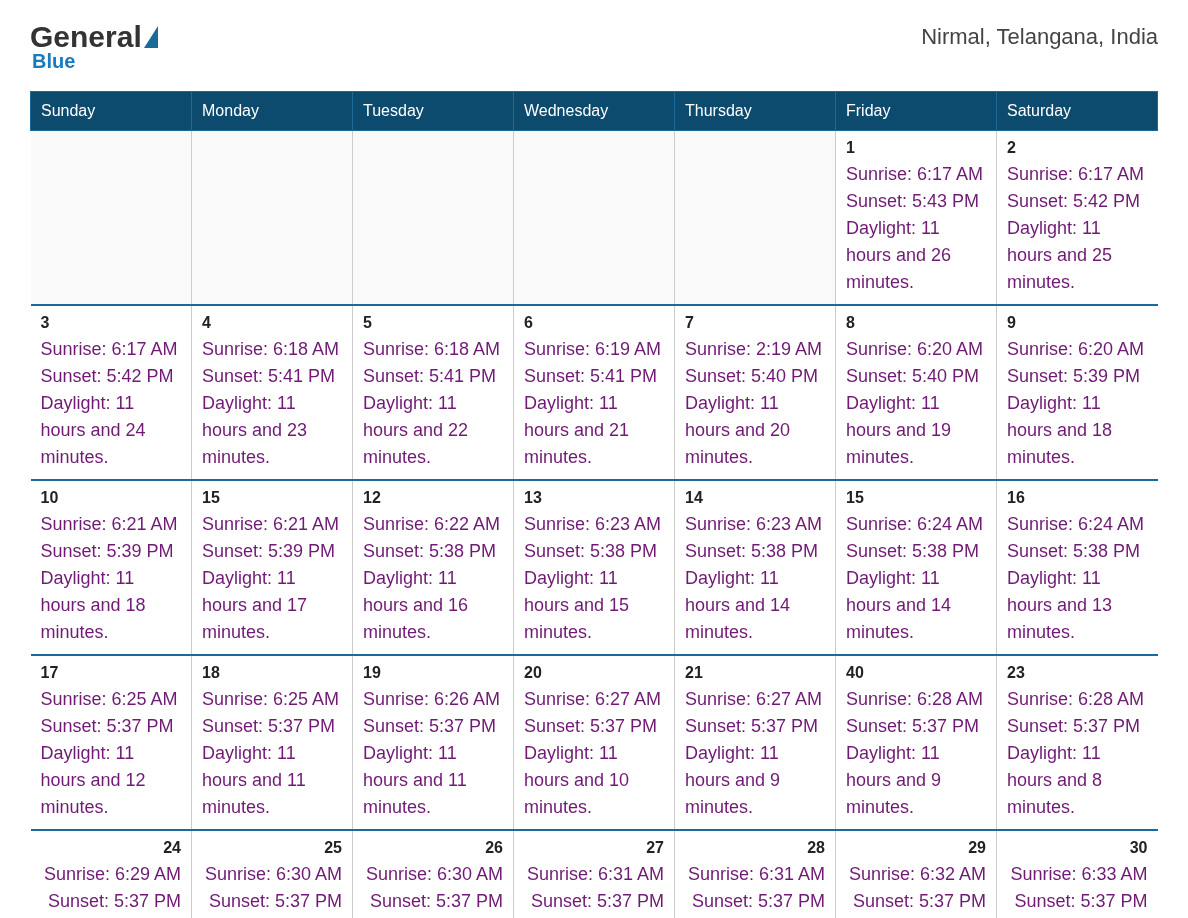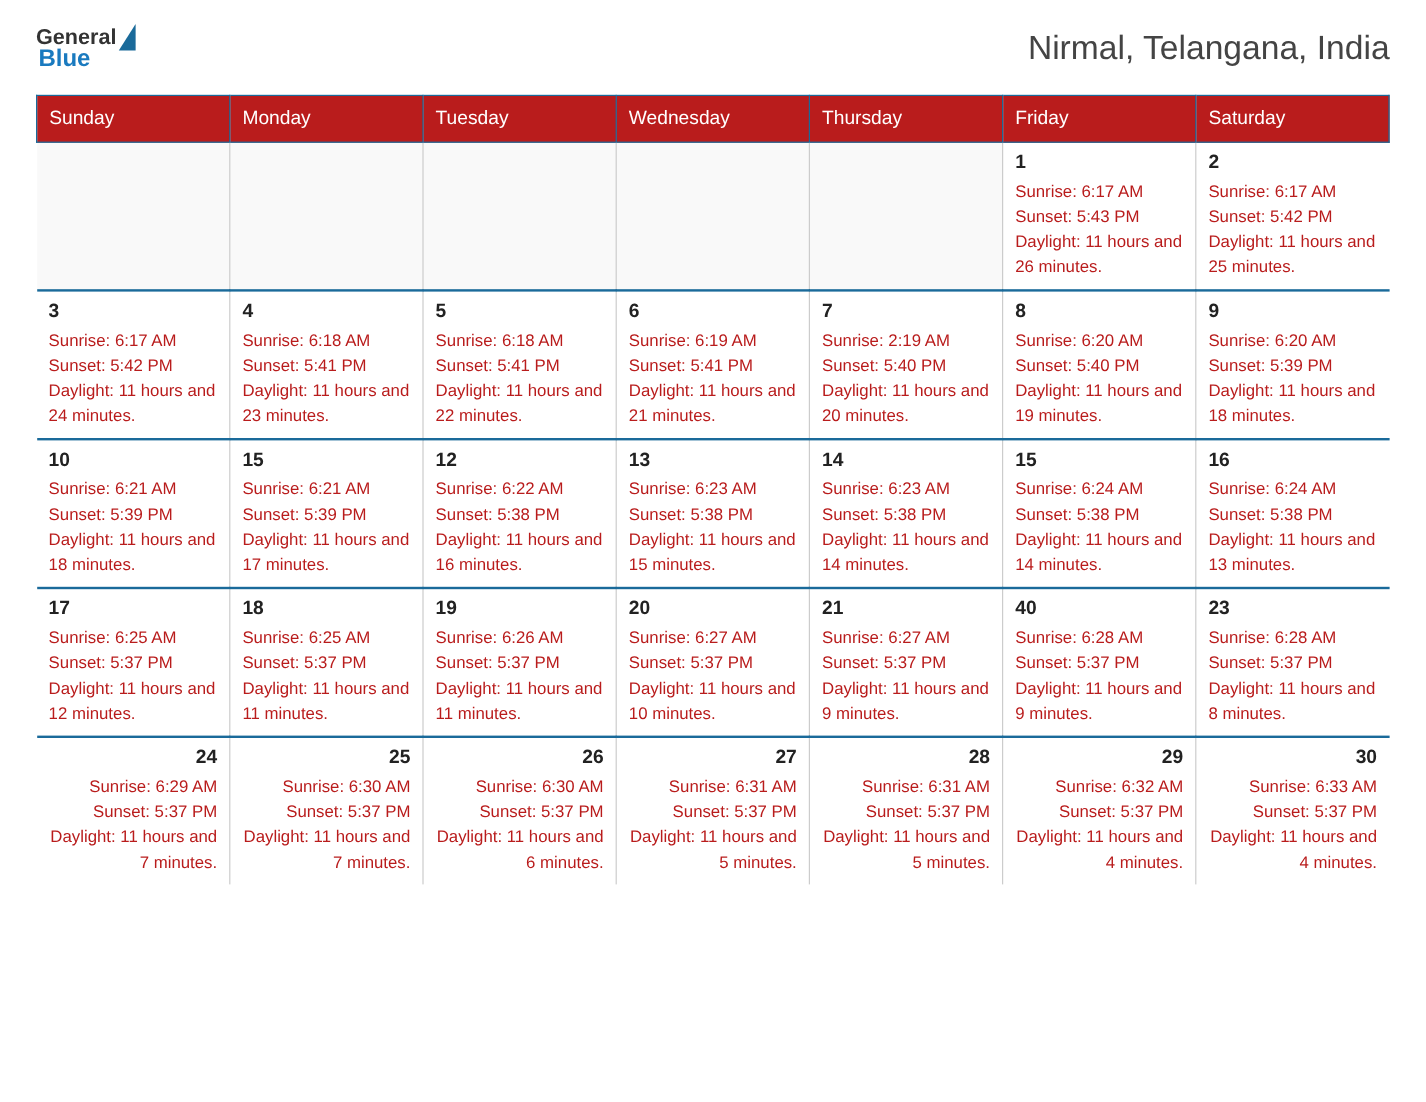--- a/index.html
+++ b/index.html
@@ -15,21 +15,21 @@
       justify-content: space-between;
       align-items: flex-start;
       margin-bottom: 18px;
     }
     .logo {
       display: flex;
       align-items: center;
       gap: 4px;
     }
     .logo-text-general {
-      font-size: 18px;
+      font-size: 30px;
       font-weight: bold;
       color: #333;
     }
     .logo-triangle {
       width: 0;
       height: 0;
       border-left: 14px solid transparent;
       border-bottom: 22px solid #1a6a9a;
       display: inline-block;
       margin-left: 2px;
@@ -46,30 +46,30 @@
     .title-section {
       text-align: right;
     }
     .month-title {
       font-size: 46px;
       font-weight: normal;
       color: #222;
       line-height: 1.1;
     }
     .location {
-      font-size: 28px;
+      font-size: 22px;
       color: #444;
       margin-top: 4px;
     }
     table {
       width: 100%;
       border-collapse: collapse;
     }
     thead tr {
-      background-color: #b91c1c;
+      background-color: #0c4a6e;
     }
     thead th {
       color: #fff;
       font-size: 16px;
       font-weight: normal;
       padding: 10px 10px;
       text-align: left;
       border: 1px solid #1a6a9a;
     }
     tbody tr {
@@ -92,22 +92,22 @@
       border-bottom: none;
       text-align: right;
     }
     .day-number {
       font-size: 16px;
       font-weight: bold;
       color: #222;
       margin-bottom: 4px;
     }
     .day-info {
-      font-size: 14px;
-      color: #b91c1c;
+      font-size: 18px;
+      color: #701a75;
       line-height: 1.5;
     }
     .empty-cell {
       background: #f9f9f9;
     }
   </style>
 </head>
 <body>
 
 <div class="header">

